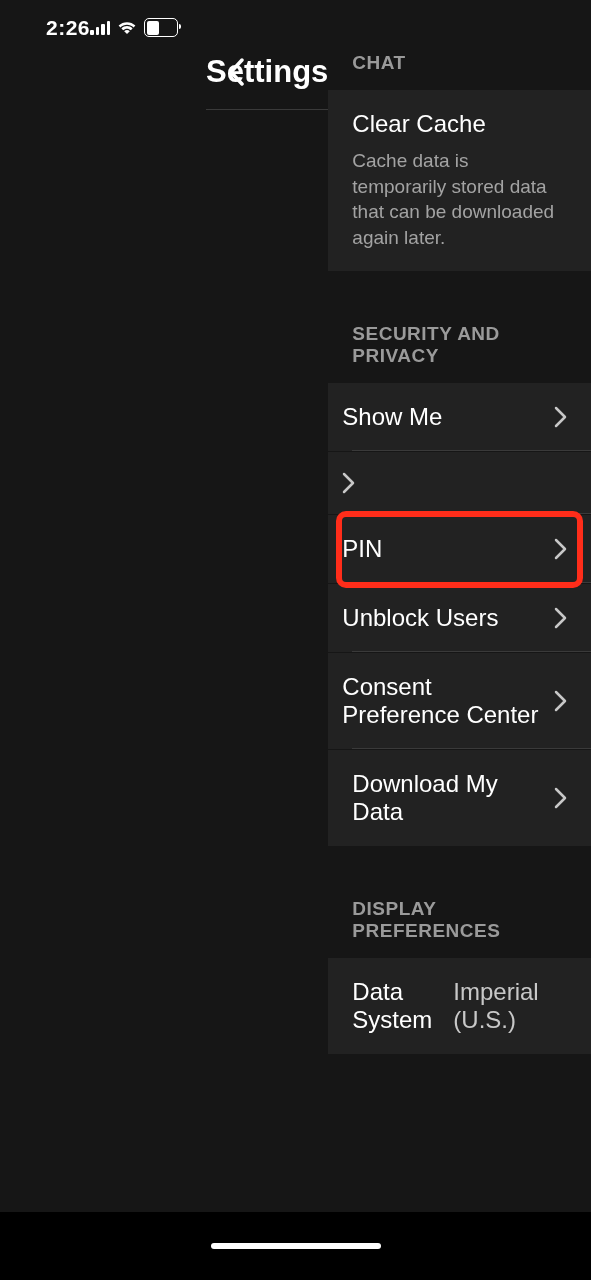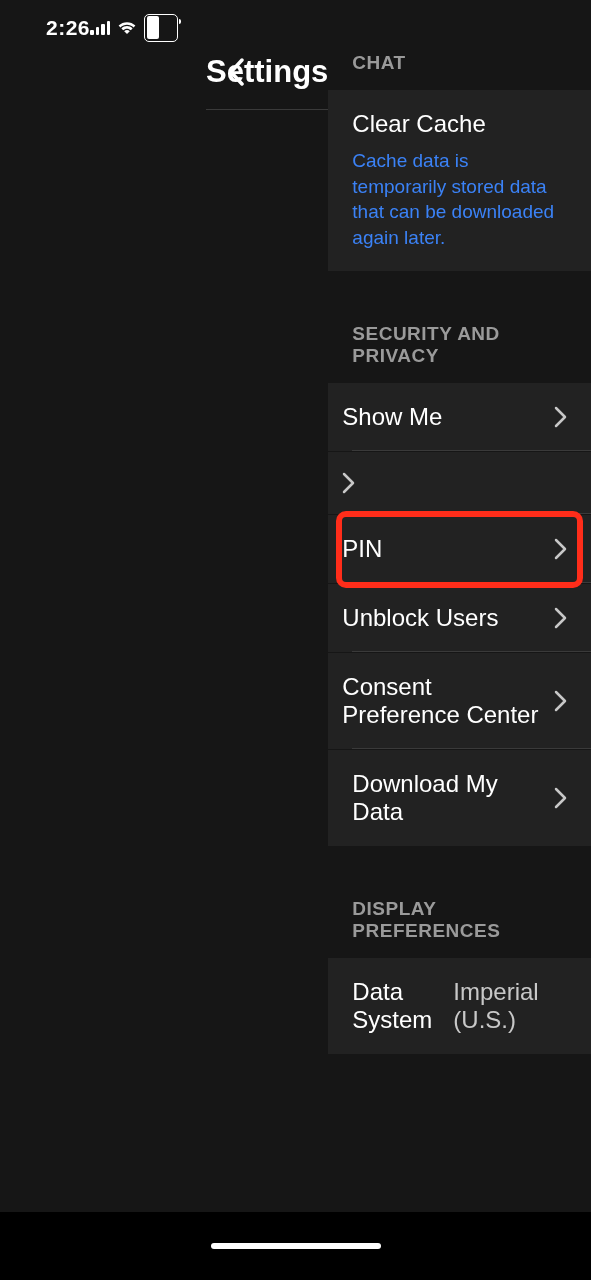--- a/index.html
+++ b/index.html
@@ -53,21 +53,21 @@
     background: #fff;
     border-radius: 1px;
   }
   .cell-bars span:nth-child(1){height:5px}
   .cell-bars span:nth-child(2){height:8px}
   .cell-bars span:nth-child(3){height:11px}
   .cell-bars span:nth-child(4){height:14px}
   .wifi-icon svg { display:block; }
   .battery {
     width: 34px;
-    height: 28px;
+    height: 19px;
     border: 1.5px solid #fff;
     border-radius: 5px;
     position: relative;
     display: flex;
     align-items: center;
     justify-content: center;
   }
   .battery::after {
     content: "";
     position: absolute;
@@ -165,21 +165,21 @@
   }
   .row-flex {
     display:flex;
     align-items:center;
     gap:14px;
   }
   .row-desc {
     margin-top: 10px;
     font-size: 19px;
     line-height: 1.35;
-    color: #3b82f6;
+    color: #a3a3a3;
   }
   .row-block { display:block; }
   .chevron svg { display:block; }
   
   .highlight-box {
     position: absolute;
     pointer-events: none;
     border: 6px solid #ff2d1a;
     border-radius: 10px;
     left: 8px;

